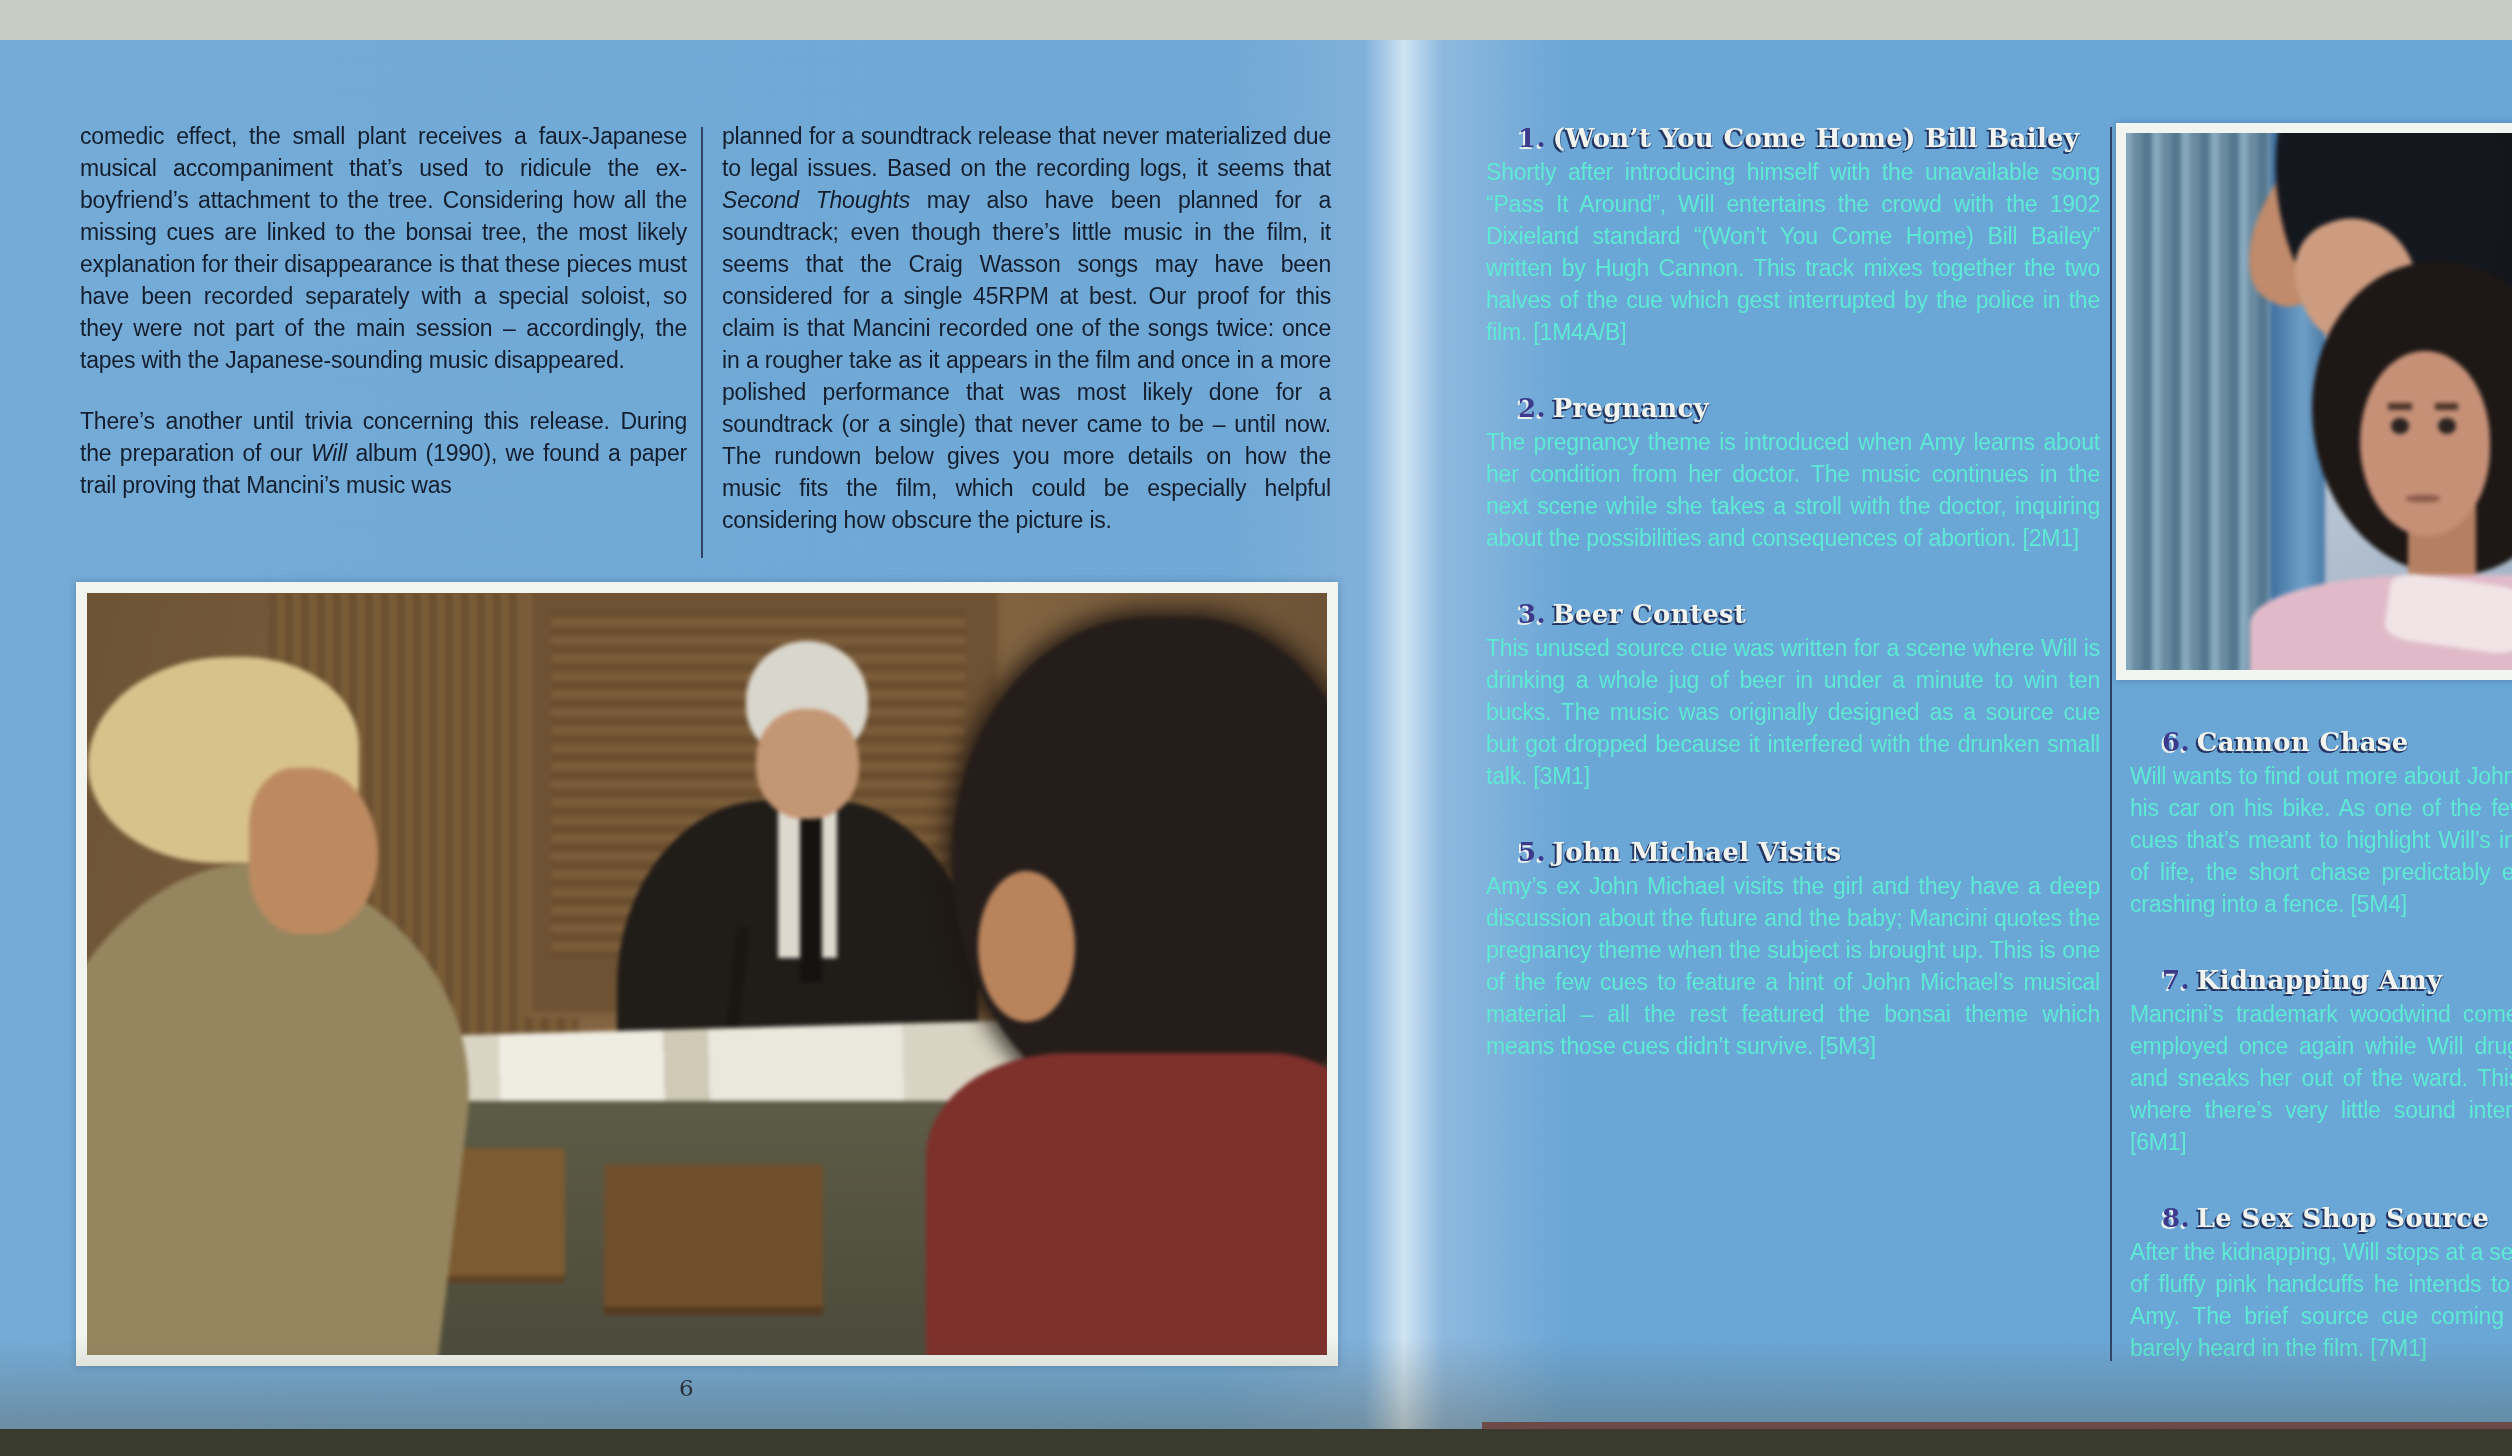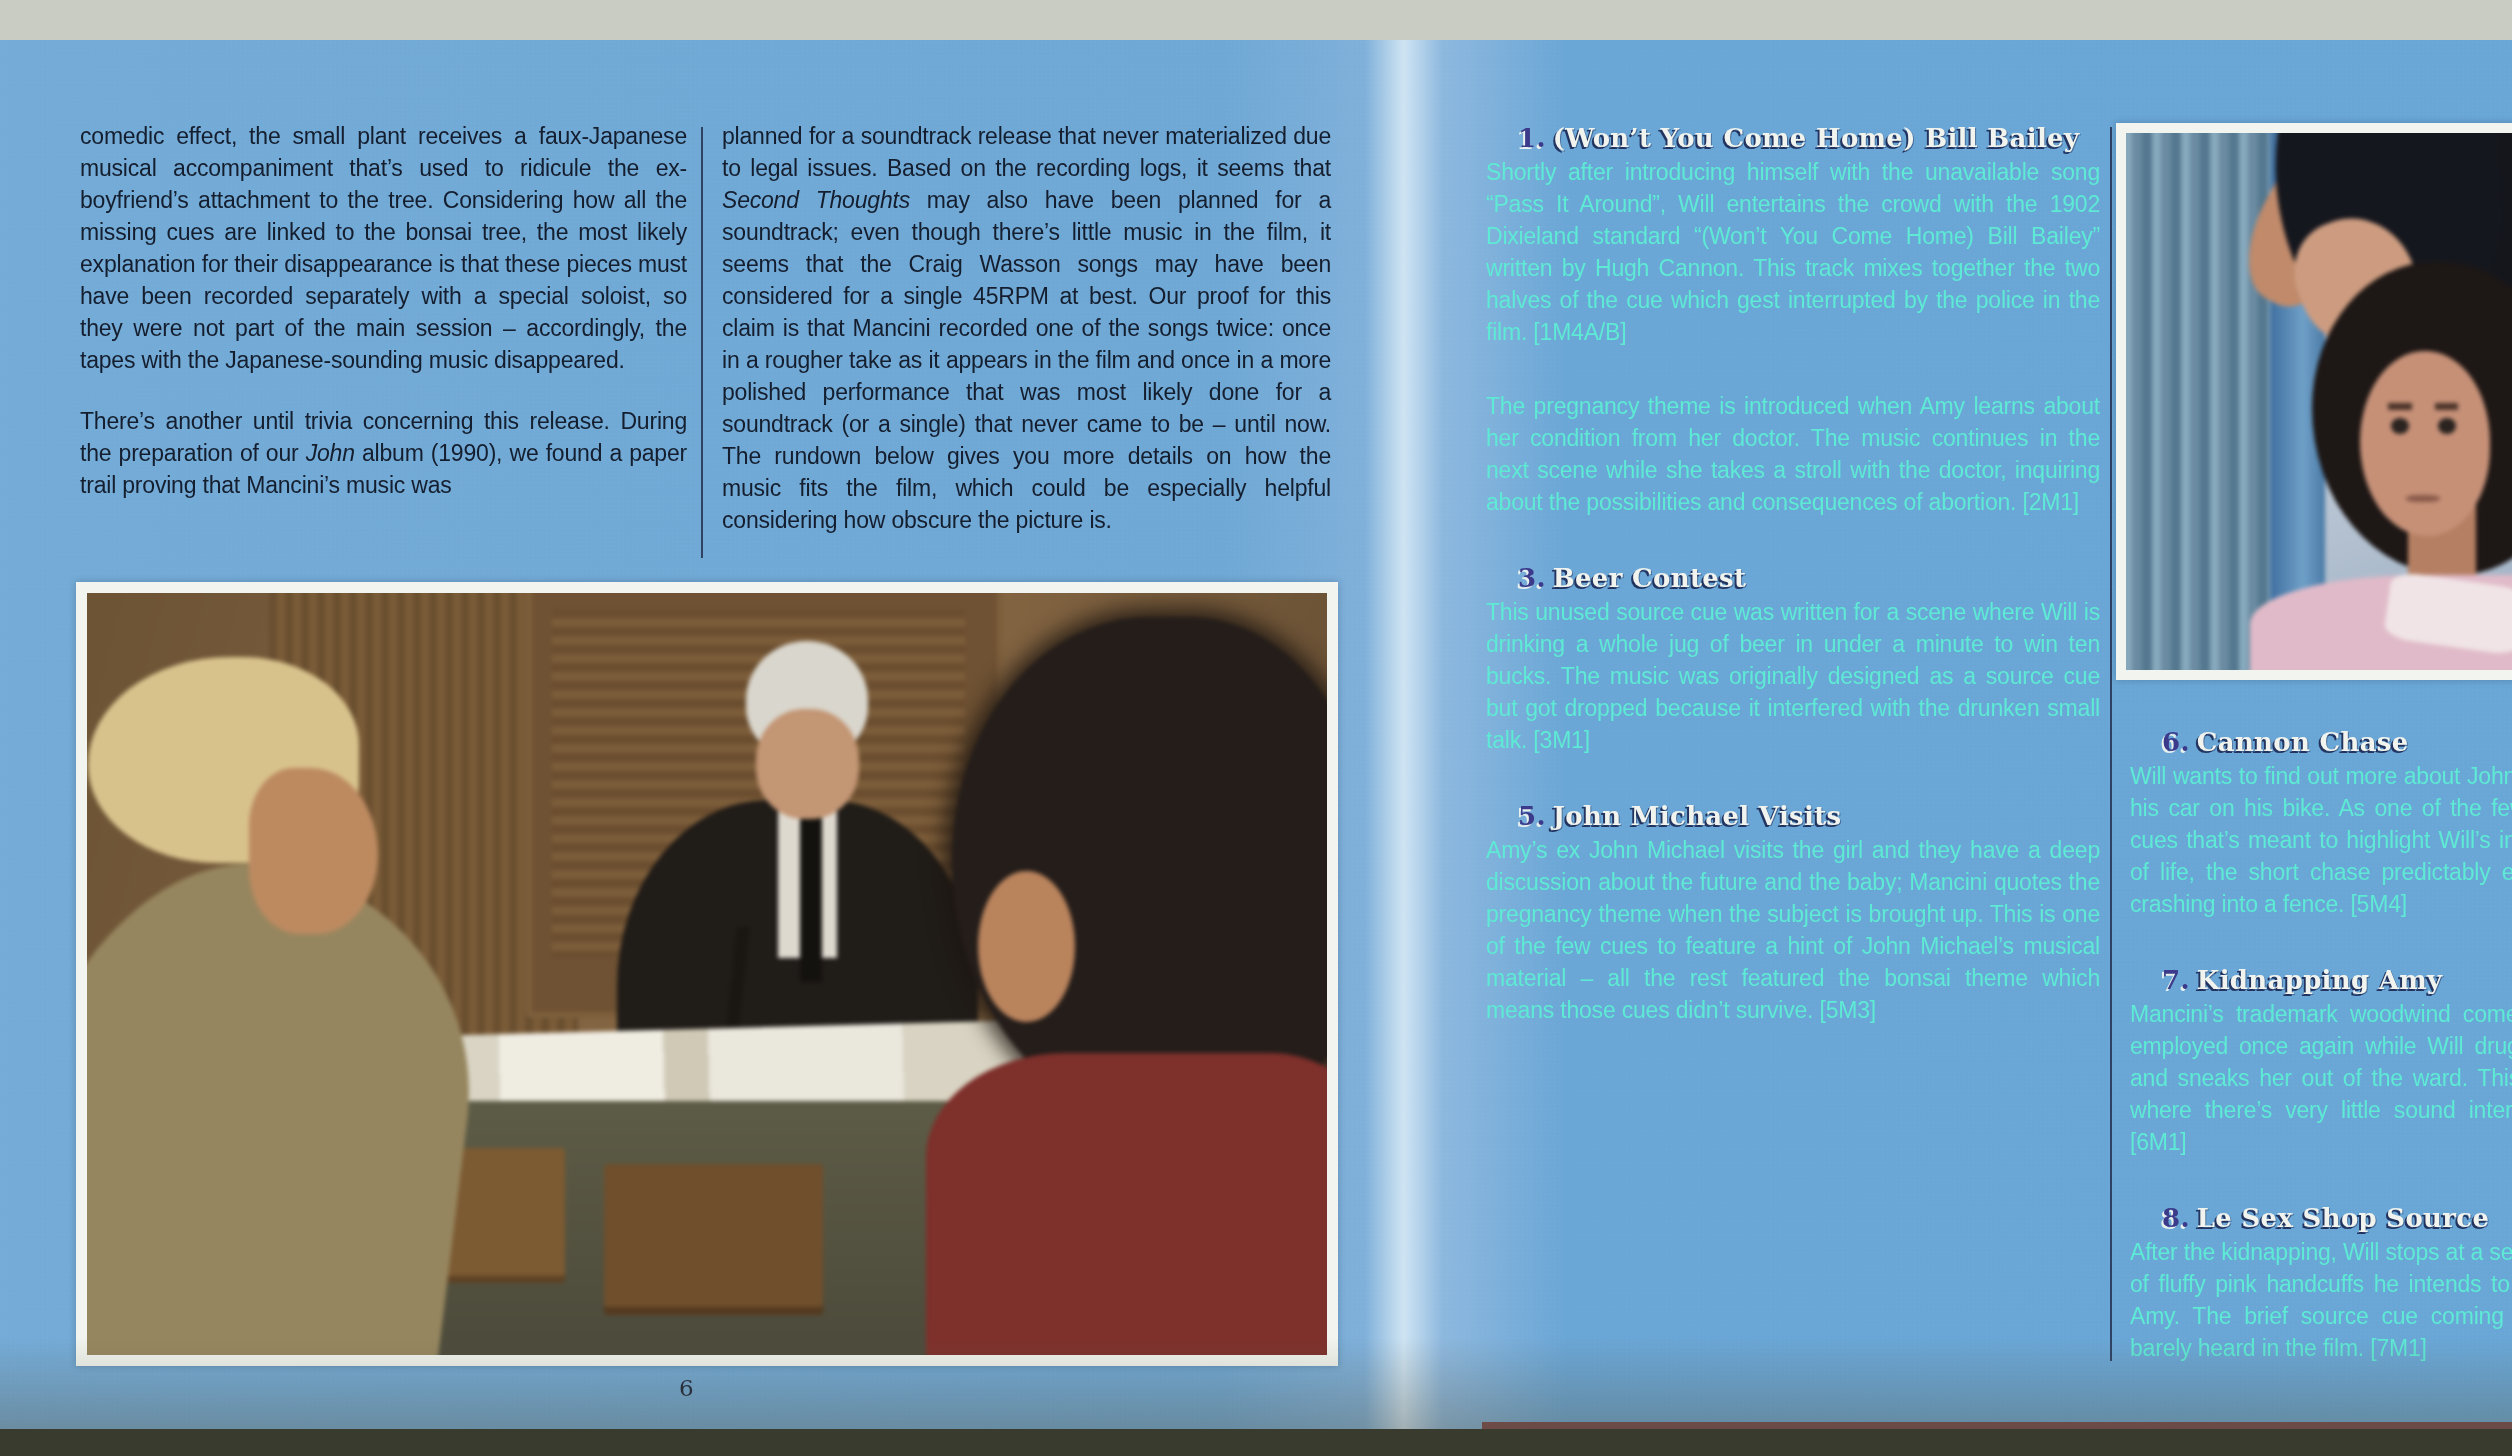--- a/index.html
+++ b/index.html
@@ -114,21 +114,21 @@
 <div id="canvas">
 
   <div class="top-strip"></div>
 
   <div class="paper">
     <div class="paper-texture"></div>
   </div>
 
   <div class="col" style="left:80px;top:120px;width:607px;">
     <p><span>comedic effect, the small plant receives a faux-Japanese musical accompaniment that’s used to ridicule the ex-boyfriend’s attachment to the tree. Considering how all the missing cues are linked to the bonsai tree, the most likely explanation for their disappearance is that these pieces must have been recorded separately with a special soloist, so they were not part of the main session – accordingly, the tapes with the Japanese-sounding music disappeared.</span></p>
-    <p><span>There’s another until trivia concerning this release. During the preparation of our </span><em>John</em><span> album (1990), we found a paper trail proving that Mancini’s music was</span></p>
+    <p><span>There’s another until trivia concerning this release. During the preparation of our </span><em>Will</em><span> album (1990), we found a paper trail proving that Mancini’s music was</span></p>
   </div>
 
   <div class="vrule" style="left:701px;top:127px;height:431px;"></div>
 
   <div class="col" style="left:722px;top:120px;width:609px;">
     <p><span>planned for a soundtrack release that never materialized due to legal issues. Based on the recording logs, it seems that </span><em>Second Thoughts</em><span> may also have been planned for a soundtrack; even though there’s little music in the film, it seems that the Craig Wasson songs may have been considered for a single 45RPM at best. Our proof for this claim is that Mancini recorded one of the songs twice: once in a rougher take as it appears in the film and once in a more polished performance that was most likely done for a soundtrack (or a single) that never came to be – until now. The rundown below gives you more details on how the music fits the film, which could be especially helpful considering how obscure the picture is.</span></p>
   </div>
 
   <div class="photo-frame" style="left:76px;top:582px;width:1262px;height:784px;">
     <div class="photo-inner" style="left:11px;top:11px;width:1240px;height:762px;">
@@ -158,20 +158,21 @@
   </div>
 
   <div class="page-num" style="left:679px;top:1375px;">6</div>
 
   <div class="col" style="left:1486px;top:120px;width:614px;">
     <div class="track">
       <div class="track-title"><span class="track-num">1.</span><span class="track-name">(Won’t You Come Home) Bill Bailey</span></div>
       <div class="track-body">Shortly after introducing himself with the unavailable song “Pass It Around”, Will entertains the crowd with the 1902 Dixieland standard “(Won’t You Come Home) Bill Bailey” written by Hugh Cannon. This track mixes together the two halves of the cue which gest interrupted by the police in the film. [1M4A/B]</div>
     </div>
     <div class="track">
+      <div class="track-title"><span class="track-num">2.</span><span class="track-name">Pregnancy</span></div>
       <div class="track-body">The pregnancy theme is introduced when Amy learns about her condition from her doctor. The music continues in the next scene while she takes a stroll with the doctor, inquiring about the possibilities and consequences of abortion. [2M1]</div>
     </div>
     <div class="track">
       <div class="track-title"><span class="track-num">3.</span><span class="track-name">Beer Contest</span></div>
       <div class="track-body">This unused source cue was written for a scene where Will is drinking a whole jug of beer in under a minute to win ten bucks. The music was originally designed as a source cue but got dropped because it interfered with the drunken small talk. [3M1]</div>
     </div>
     <div class="track">
     </div>
     <div class="track">
       <div class="track-title"><span class="track-num">5.</span><span class="track-name">John Michael Visits</span></div>

